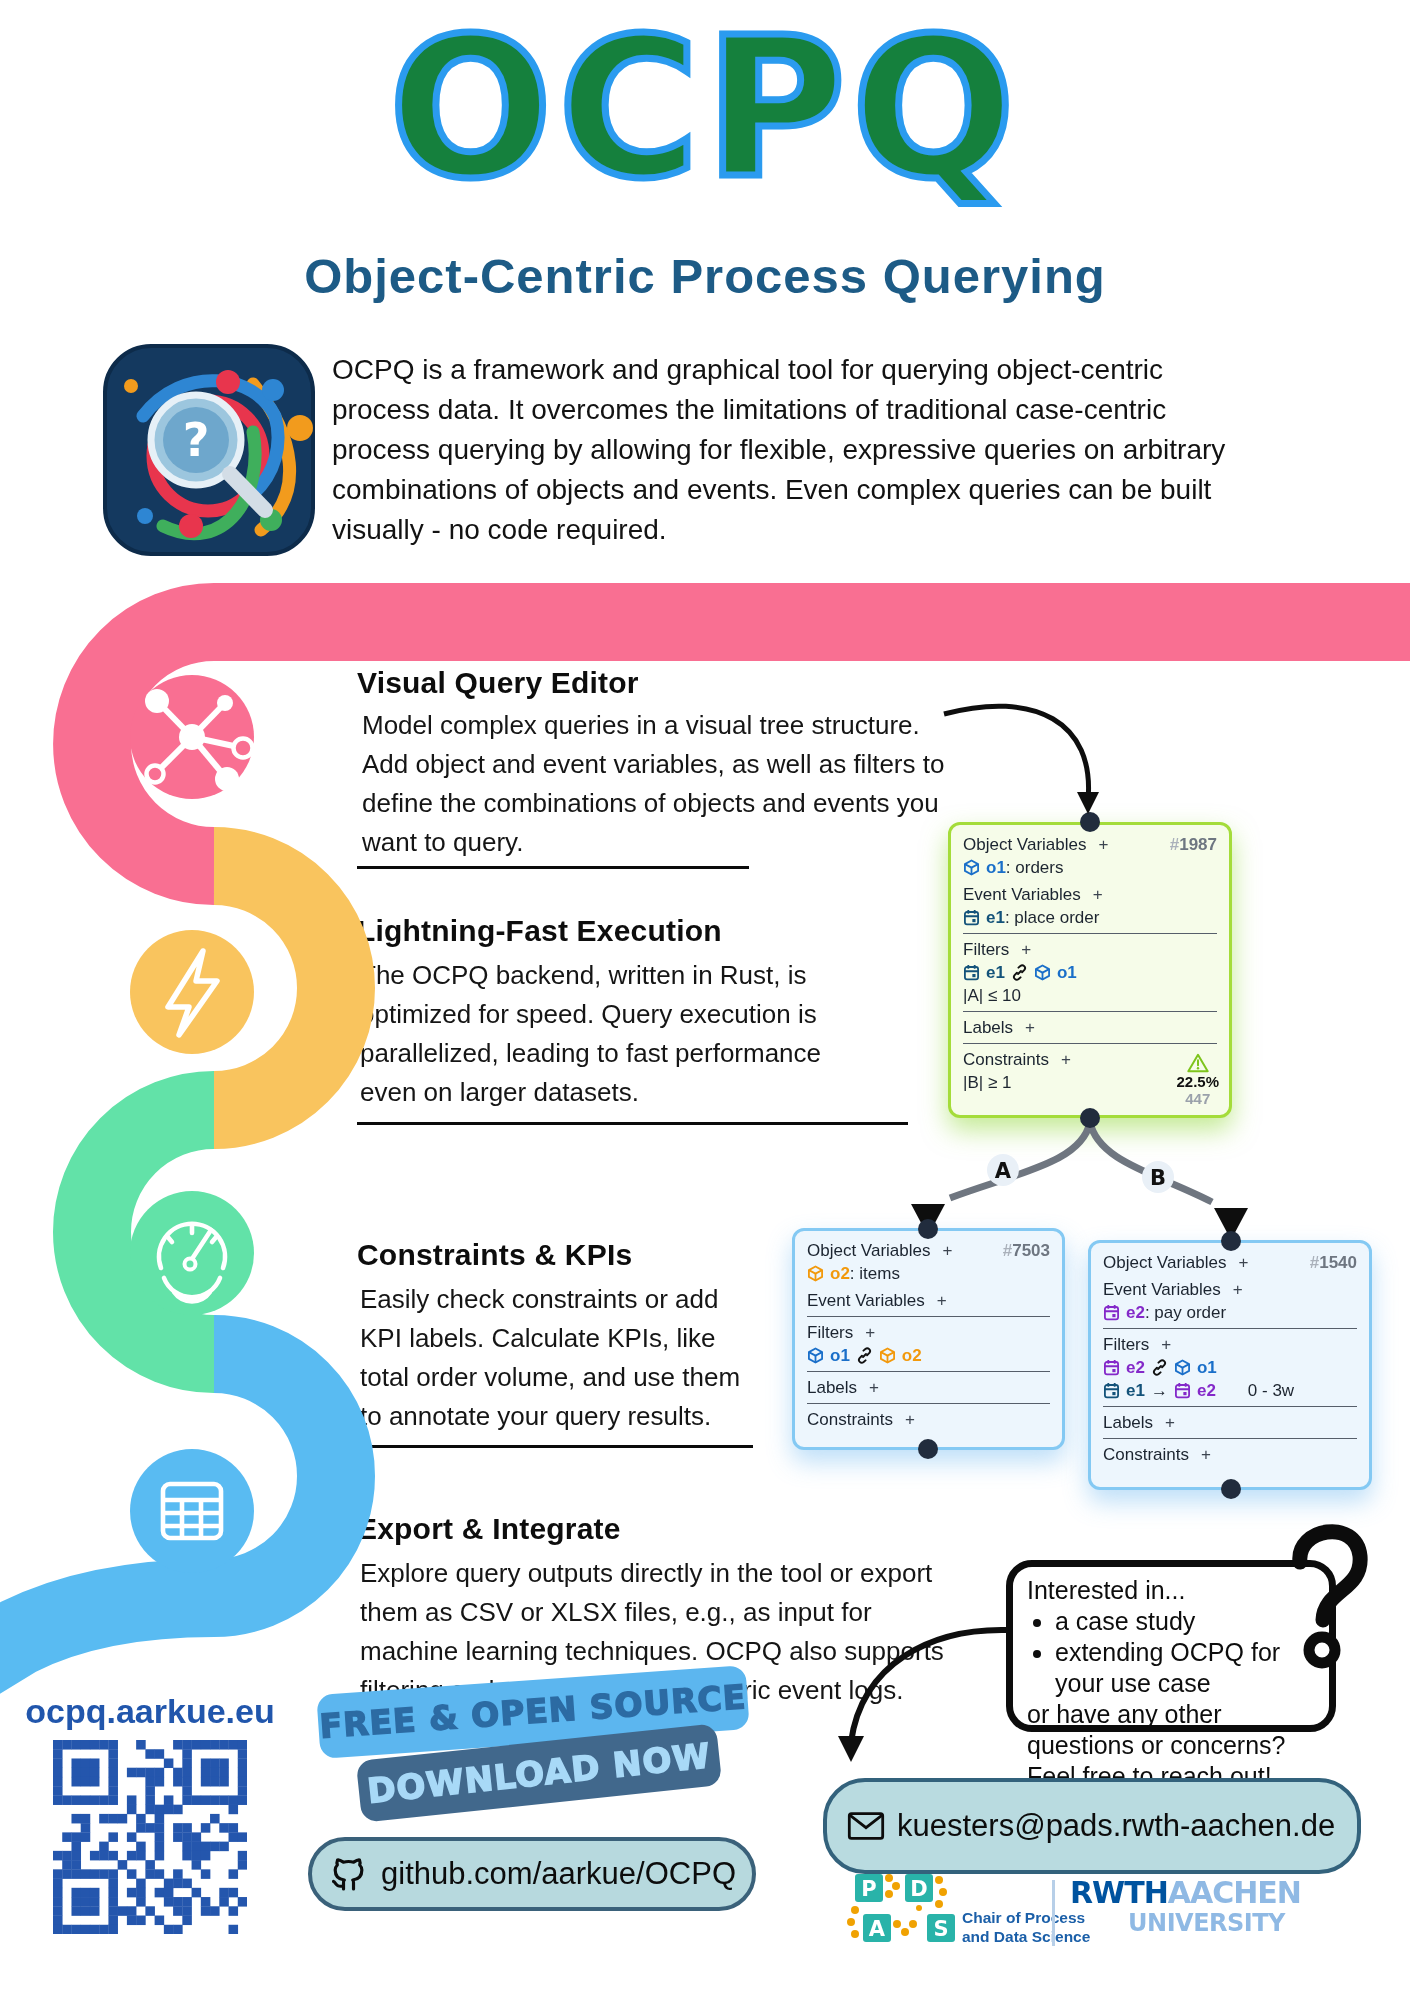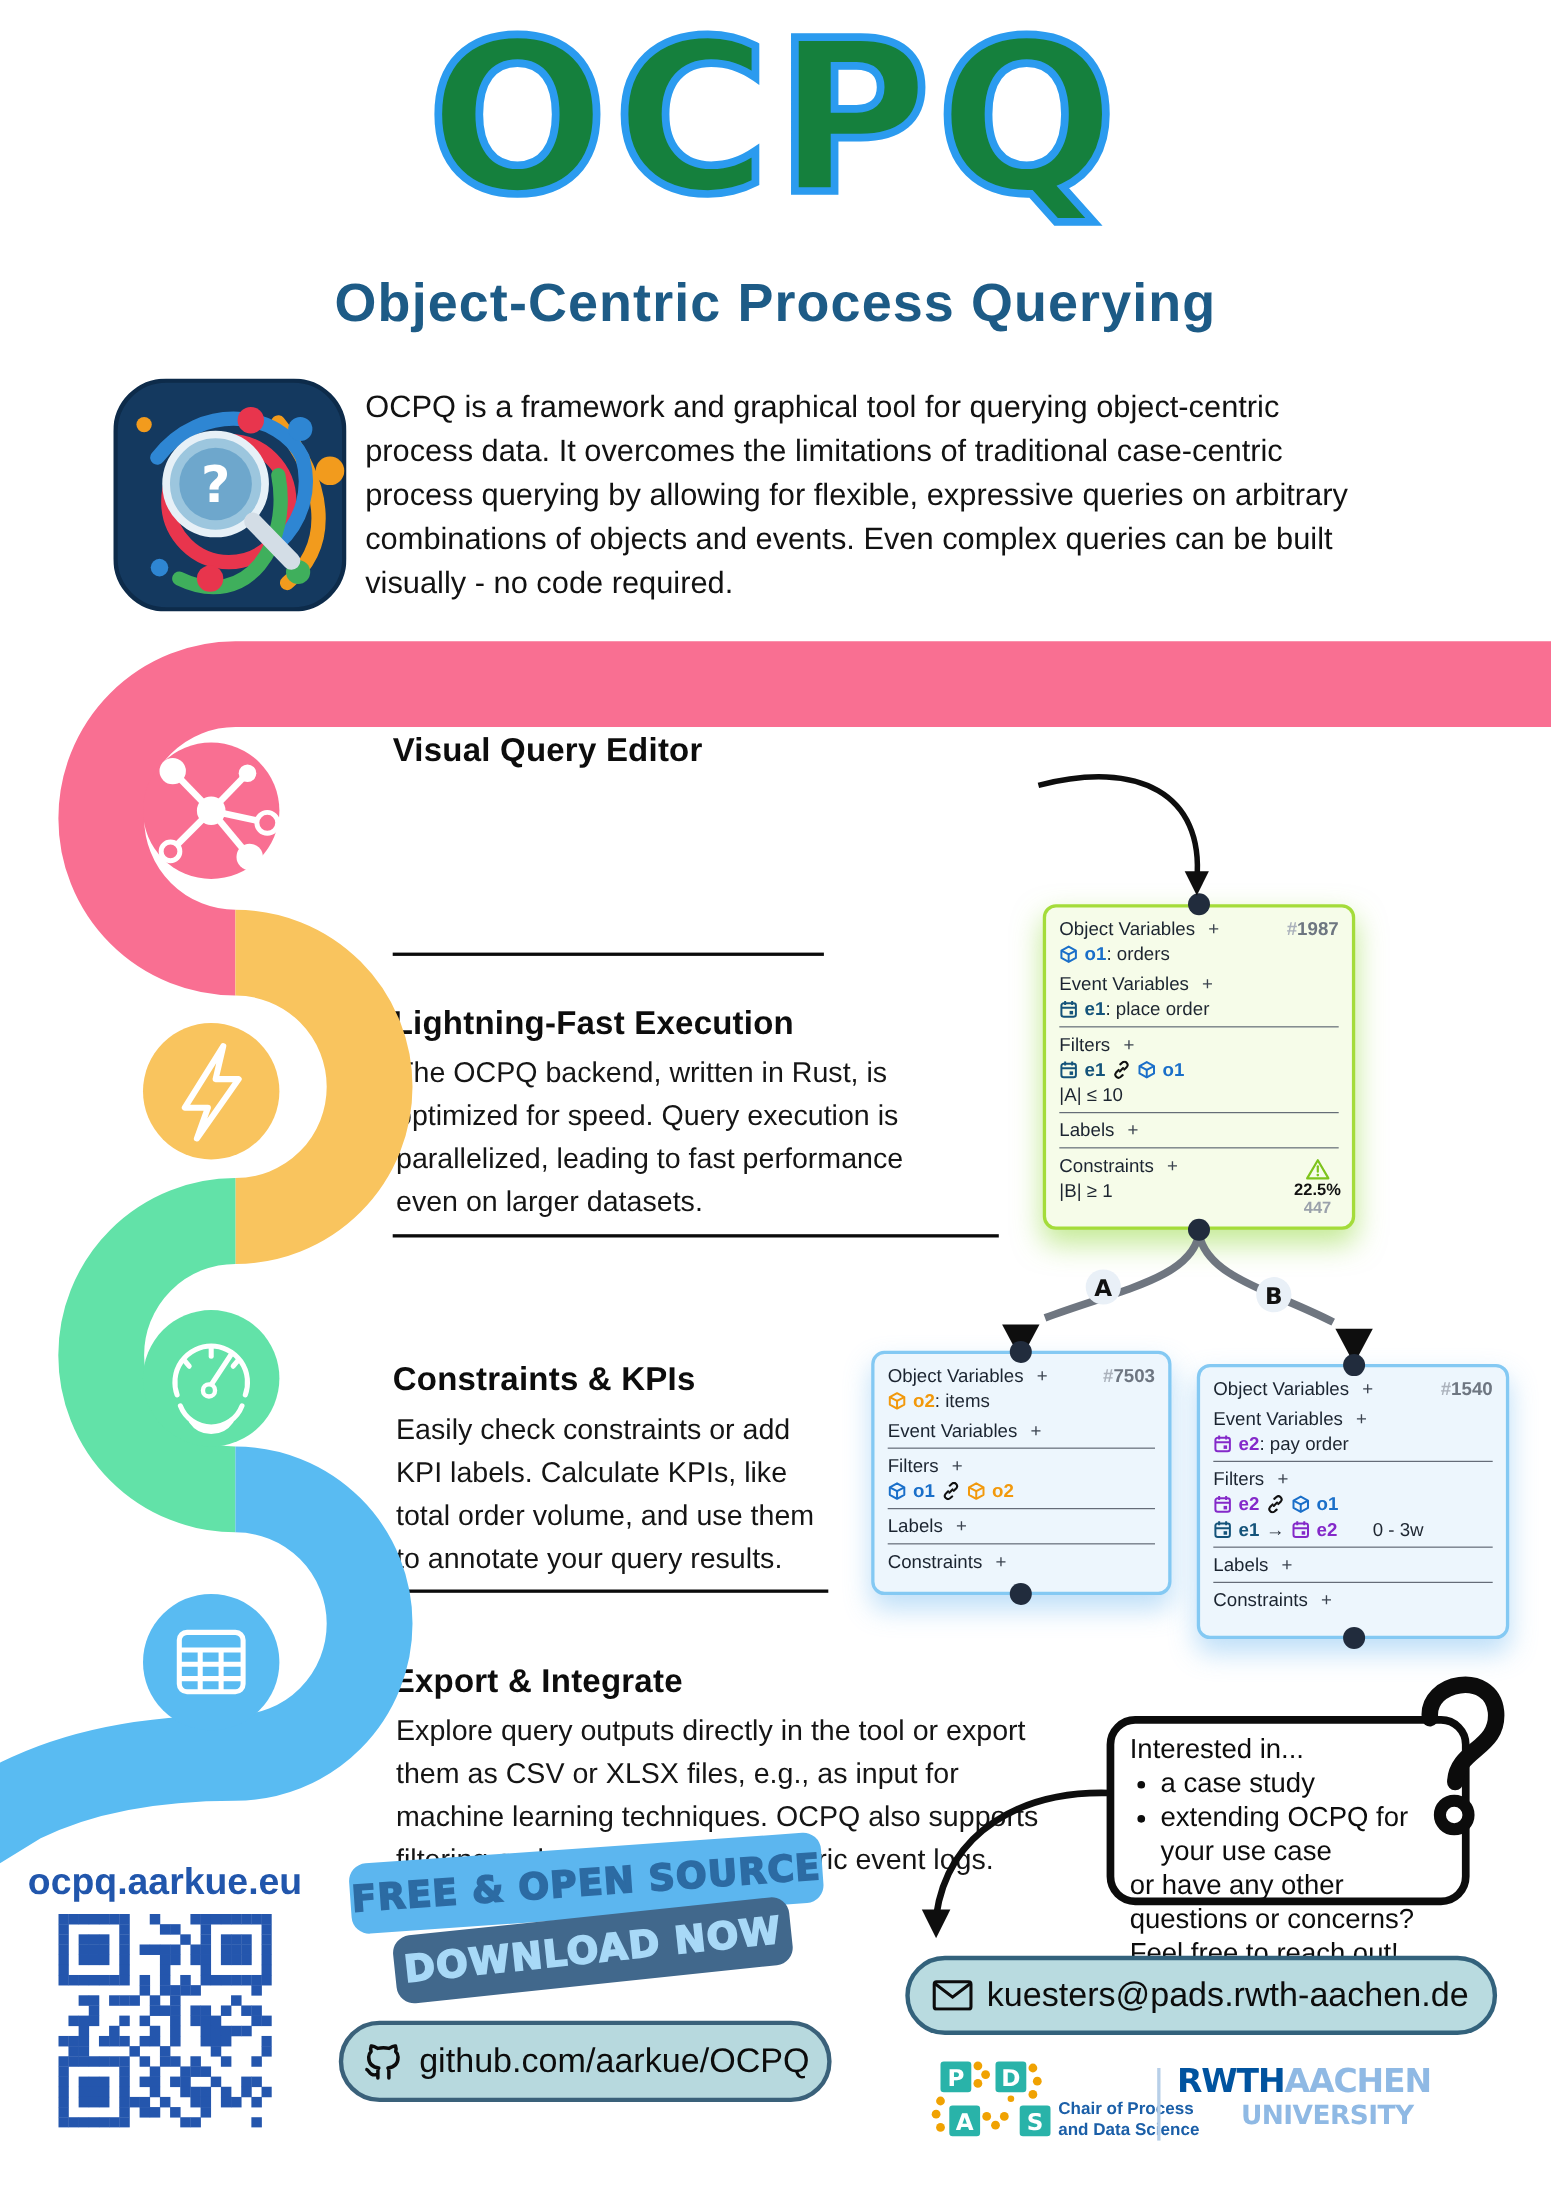--- a/index.html
+++ b/index.html
@@ -34,21 +34,21 @@
   .warnbox{position:absolute;right:10px;bottom:8px;text-align:center;line-height:17px;}
   .warnbox .pct{font-weight:700;font-size:15px;color:#111;}
   .warnbox .cnt{font-weight:700;font-size:15px;color:#9aa1ab;}
   
   .contact-box{left:1006px;top:1560px;width:330px;height:172px;background:#fff;border:7px solid #0c0c0c;
     border-radius:26px;box-sizing:border-box;padding:8px 14px;font-size:25px;line-height:31px;color:#0d0d0d;}
   .contact-box ul{margin:0 0 0 28px;padding:0;}
   .contact-box li{margin:0;}
   
   .pill{display:flex;align-items:center;gap:12px;border-radius:42px;box-sizing:border-box;}
-  .email-pill{left:823px;top:1778px;width:538px;height:72px;background:#b9dbe0;border:4.5px solid #33627c;padding:0 20px;}
+  .email-pill{left:823px;top:1778px;width:538px;height:96px;background:#b9dbe0;border:4.5px solid #33627c;padding:0 20px;}
   .email-pill .txt{font-size:31px;color:#0c0c0c;}
   .github-pill{left:308px;top:1837px;width:448px;height:74px;background:#b7d9de;border:4px solid #3a617a;padding:0 16px;}
   .github-pill .txt{font-size:31px;color:#0c0c0c;}
   .badge{position:absolute;border-radius:16px;text-align:center;font-family:"DejaVu Sans","Liberation Sans",sans-serif;
     font-weight:900;white-space:nowrap;}
   .badge-free{left:318px;top:1680px;width:430px;height:64px;line-height:64px;background:#5cb6ef;color:#2c6ba3;
     font-size:33px;transform:rotate(-4deg);letter-spacing:1px;-webkit-text-stroke:1.5px #2c6ba3;}
   .badge-download{left:358px;top:1742px;width:362px;height:62px;line-height:62px;background:#41688c;color:#a8d9f7;
     font-size:34px;transform:rotate(-6deg);letter-spacing:1px;-webkit-text-stroke:1.5px #a8d9f7;}
   
@@ -169,20 +169,21 @@
       <circle cx="93" cy="96" r="45" fill="#9cc6de" stroke="#e6f0f7" stroke-width="7"></circle>
       <circle cx="93" cy="96" r="33" fill="#6ea7cc"></circle>
       <text x="93" y="112" text-anchor="middle" font-size="46" font-weight="bold" fill="#ffffff" font-family="DejaVu Sans, sans-serif">?</text>
       <line x1="127" y1="130" x2="162" y2="166" stroke="#d3dde6" stroke-width="16" stroke-linecap="round"></line>
     </g>
   </svg>
 
   <div class="abs description">OCPQ is a framework and graphical tool for querying object-centric process data. It overcomes the limitations of traditional case-centric process querying by allowing for flexible, expressive queries on arbitrary combinations of objects and events. Even complex queries can be built visually - no code required.</div>
 
   <div class="abs sec-title" style="left:357px;top:666px">Visual Query Editor</div>
+  <div class="abs sec-body" style="left:362px;top:706px;width:600px">Model complex queries in a visual tree structure. Add object and event variables, as well as filters to define the combinations of objects and events you want to query.</div>
   <div class="abs sec-rule" style="left:357px;top:866px;width:392px"></div>
 
   <div class="abs sec-title" style="left:357px;top:914px">Lightning-Fast Execution</div>
   <div class="abs sec-body" style="left:360px;top:956px;width:470px">The OCPQ backend, written in Rust, is optimized for speed. Query execution is parallelized, leading to fast performance even on larger datasets.</div>
   <div class="abs sec-rule" style="left:357px;top:1122px;width:551px"></div>
 
   <div class="abs sec-title" style="left:357px;top:1238px">Constraints &amp; KPIs</div>
   <div class="abs sec-body" style="left:360px;top:1280px;width:390px">Easily check constraints or add KPI labels. Calculate KPIs, like total order volume, and use them to annotate your query results.</div>
   <div class="abs sec-rule" style="left:357px;top:1445px;width:396px"></div>
 

